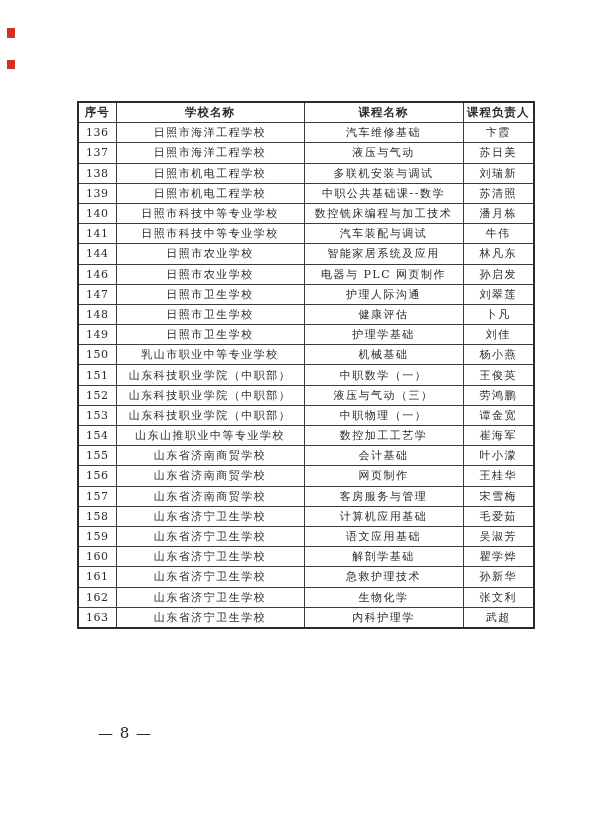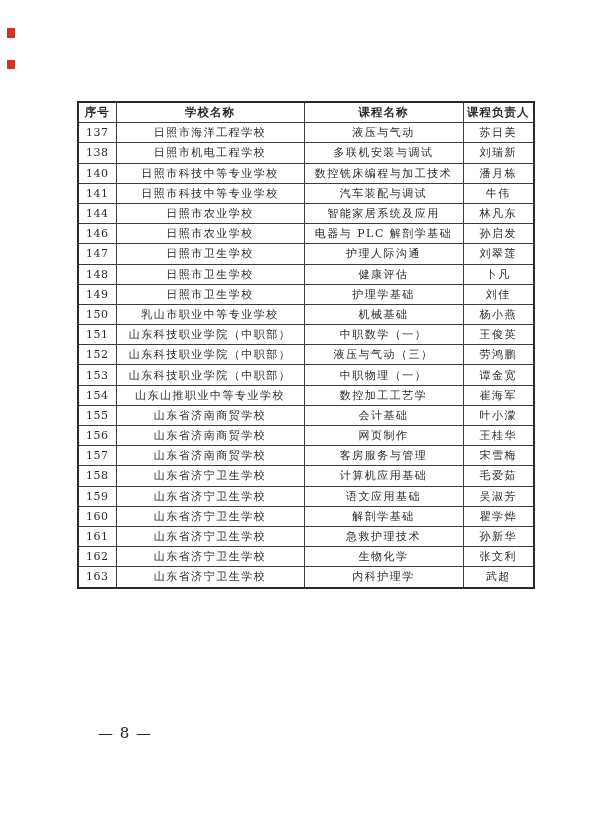--- a/index.html
+++ b/index.html
@@ -84,53 +84,65 @@
     <thead>
       <tr>
         <th>序号</th>
         <th>学校名称</th>
         <th>课程名称</th>
         <th>课程负责人</th>
       </tr>
     </thead>
     <tbody>
         <tr>
+          <td class="c-serial">136</td>
+          <td class="c-school">日照市海洋工程学校</td>
+          <td class="c-course">汽车维修基础</td>
+          <td class="c-person">卞霞</td>
+        </tr>
+        <tr>
           <td class="c-serial">137</td>
           <td class="c-school">日照市海洋工程学校</td>
           <td class="c-course">液压与气动</td>
           <td class="c-person">苏日美</td>
         </tr>
         <tr>
           <td class="c-serial">138</td>
           <td class="c-school">日照市机电工程学校</td>
           <td class="c-course">多联机安装与调试</td>
           <td class="c-person">刘瑞新</td>
         </tr>
         <tr>
+          <td class="c-serial">139</td>
+          <td class="c-school">日照市机电工程学校</td>
+          <td class="c-course">中职公共基础课--数学</td>
+          <td class="c-person">苏清照</td>
+        </tr>
+        <tr>
           <td class="c-serial">140</td>
           <td class="c-school">日照市科技中等专业学校</td>
           <td class="c-course">数控铣床编程与加工技术</td>
           <td class="c-person">潘月栋</td>
         </tr>
         <tr>
           <td class="c-serial">141</td>
           <td class="c-school">日照市科技中等专业学校</td>
           <td class="c-course">汽车装配与调试</td>
           <td class="c-person">牛伟</td>
         </tr>
         <tr>
           <td class="c-serial">144</td>
           <td class="c-school">日照市农业学校</td>
           <td class="c-course">智能家居系统及应用</td>
           <td class="c-person">林凡东</td>
         </tr>
         <tr>
           <td class="c-serial">146</td>
           <td class="c-school">日照市农业学校</td>
-          <td class="c-course">电器与 PLC 解剖学基础</td>
+          <td class="c-course">电器与 PLC 网页制作</td>
           <td class="c-person">孙启发</td>
         </tr>
         <tr>
           <td class="c-serial">147</td>
           <td class="c-school">日照市卫生学校</td>
           <td class="c-course">护理人际沟通</td>
           <td class="c-person">刘翠莲</td>
         </tr>
         <tr>
           <td class="c-serial">148</td>

